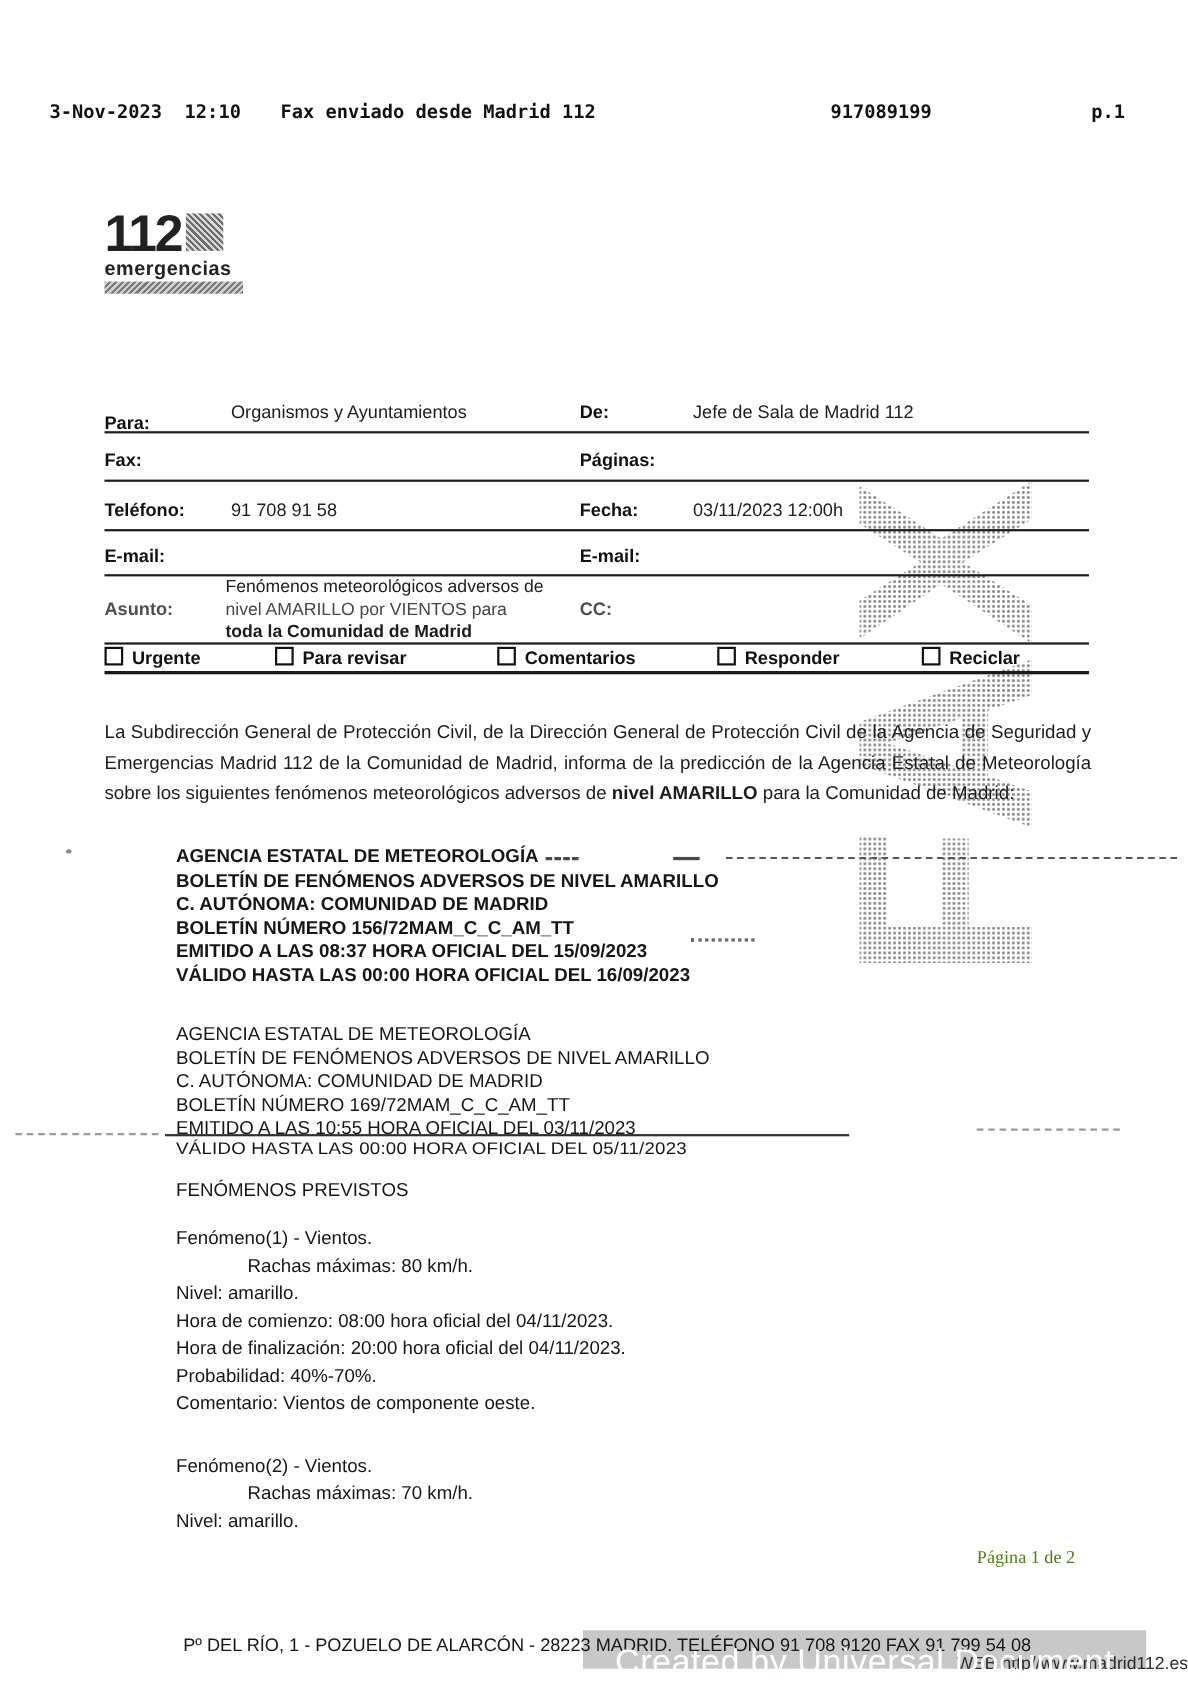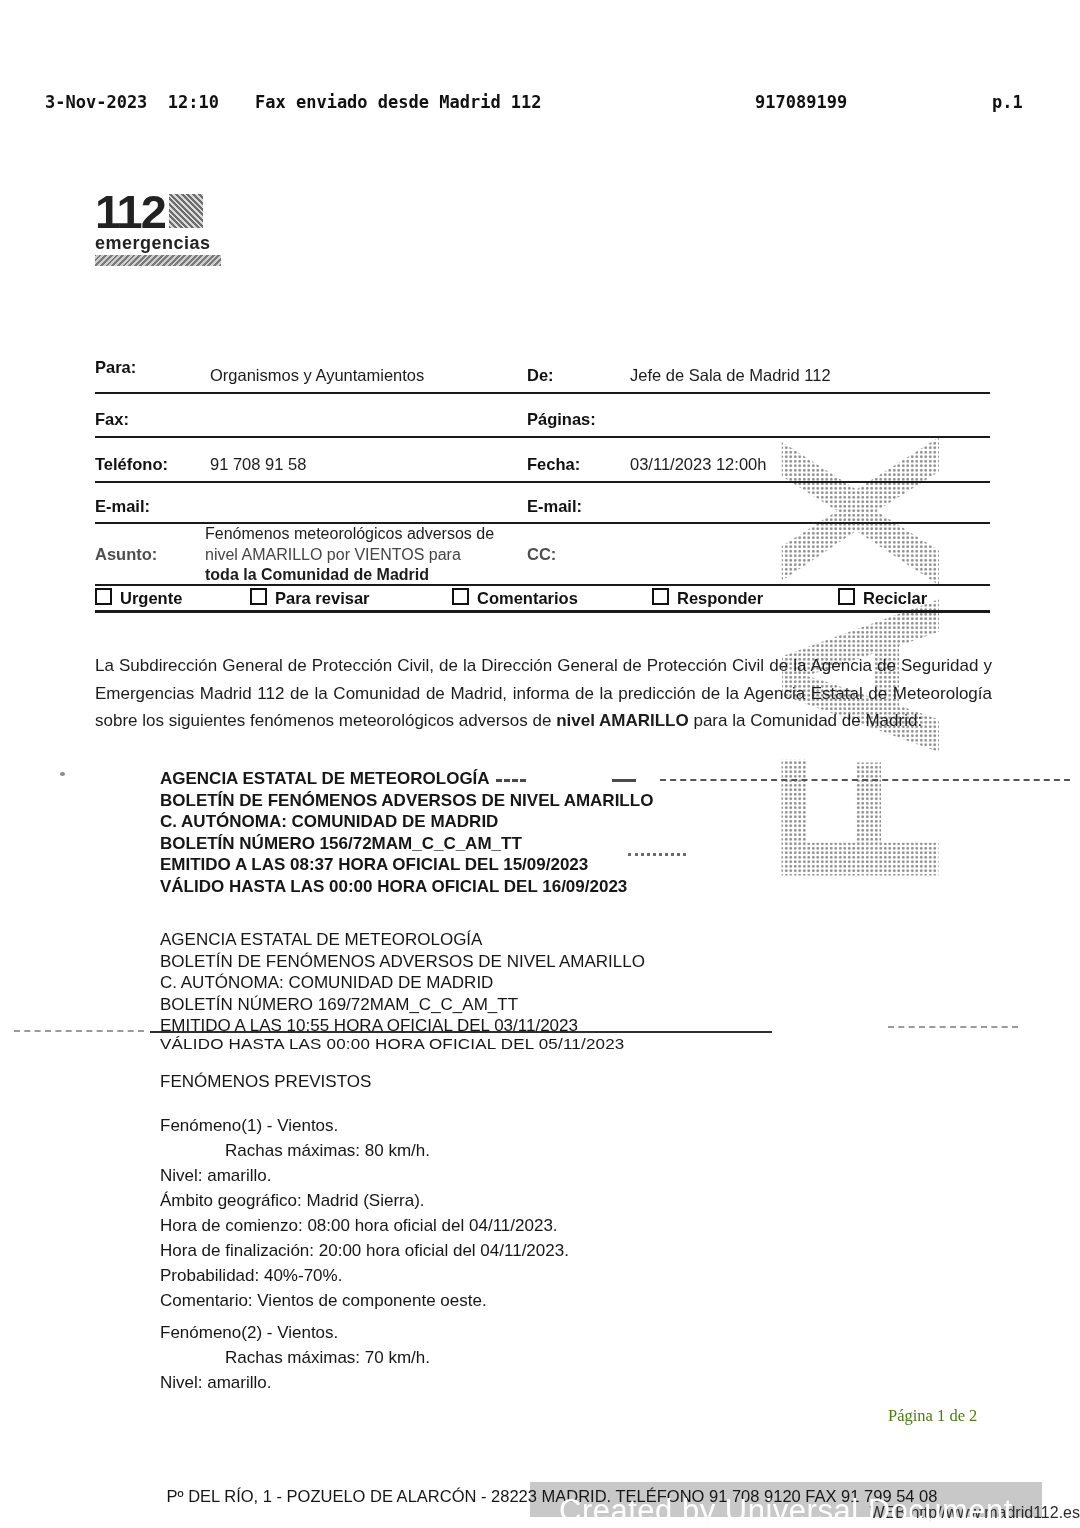--- a/index.html
+++ b/index.html
@@ -105,21 +105,21 @@
     </div>
 
     <div class="logo">
       <div>
         <span class="logo-112">112</span><span class="logo-square"></span>
       </div>
       <div class="logo-sub">emergencias</div>
       <div class="logo-strip"></div>
     </div>
 
-    <span class="lbl" style="left:95px;top:358px;text-align:right;">Para:</span>
+    <span class="lbl" style="left:95px;top:376px;text-align:right;">Para:</span>
     <span class="val" style="left:210px;top:366px;">Organismos y Ayuntamientos</span>
     <span class="lbl" style="left:527px;top:366px;">De:</span>
     <span class="val" style="left:630px;top:366px;">Jefe de Sala de Madrid 112</span>
     <div class="rule" style="top:392px;"></div>
 
     <span class="lbl" style="left:95px;top:410px;">Fax:</span>
     <span class="lbl" style="left:527px;top:410px;">Páginas:</span>
     <div class="rule" style="top:436px;"></div>
 
     <span class="lbl" style="left:95px;top:455px;">Teléfono:</span>
@@ -169,21 +169,20 @@
       <div>EMITIDO A LAS 10:55 HORA OFICIAL DEL 03/11/2023</div>
       <div class="cut">VÁLIDO HASTA LAS 00:00 HORA OFICIAL DEL 05/11/2023</div>
     </div>
 
     <div class="fen-title">FENÓMENOS PREVISTOS</div>
 
     <div class="fen fen1">
       <div>Fenómeno(1) - Vientos.</div>
       <div class="indent">Rachas máximas: 80 km/h.</div>
       <div>Nivel: amarillo.</div>
-      <div>Ámbito geográfico: Madrid (Sierra).</div>
       <div>Hora de comienzo: 08:00 hora oficial del 04/11/2023.</div>
       <div>Hora de finalización: 20:00 hora oficial del 04/11/2023.</div>
       <div>Probabilidad: 40%-70%.</div>
       <div>Comentario: Vientos de componente oeste.</div>
     </div>
 
     <div class="fen fen2">
       <div>Fenómeno(2) - Vientos.</div>
       <div class="indent">Rachas máximas: 70 km/h.</div>
       <div>Nivel: amarillo.</div>

